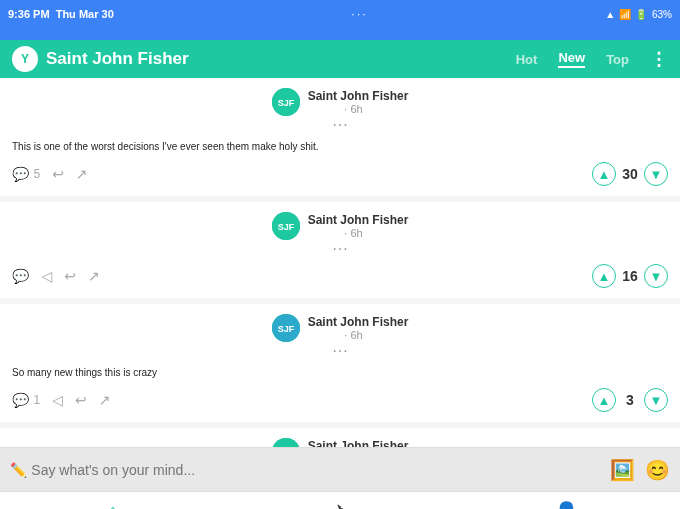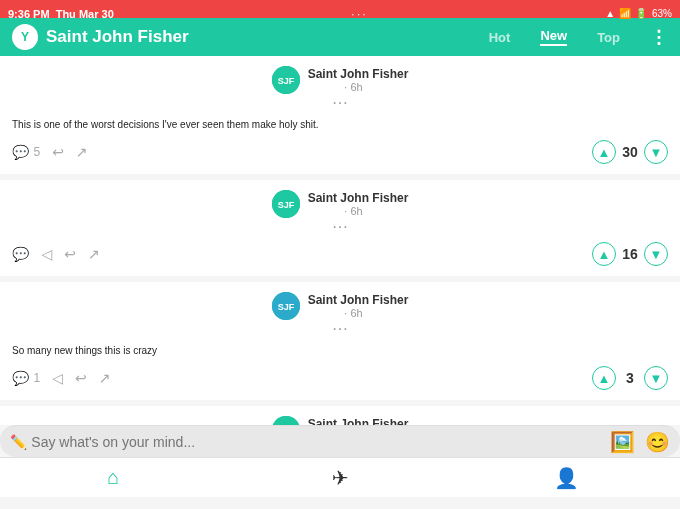--- a/index.html
+++ b/index.html
@@ -7,27 +7,27 @@
       font-family: -apple-system, BlinkMacSystemFont, 'Segoe UI', sans-serif;
       background: #f5f5f5;
       width: 680px;
       height: 509px;
       overflow: hidden;
       position: relative;
     }
 
     
     .status-bar {
-      background: #ef4444;
+      background: #3b82f6;
       color: white;
       font-size: 11px;
       display: flex;
-      align-items: flex-start;
+      align-items: flex-end;
       justify-content: space-between;
-      padding: 8px 8px;
+      padding: 20px 8px;
       height: 18px;
     }
     .status-left { font-weight: 600; }
     .status-center { letter-spacing: 2px; }
     .status-right { display: flex; align-items: center; gap: 4px; font-size: 10px; }
 
     
     .header {
       background: #1ec8a0;
       color: white;
@@ -58,21 +58,21 @@
       color: #1ec8a0;
     }
     .header-title {
       font-size: 17px;
       font-weight: 700;
       color: white;
     }
     .header-right {
       display: flex;
       align-items: center;
-      gap: 30px;
+      gap: 21px;
       font-size: 13px;
       font-weight: 600;
     }
     .header-right .active-tab {
       color: white;
       border-bottom: 2px solid white;
       padding-bottom: 1px;
     }
     .header-right .inactive-tab {
       color: rgba(255,255,255,0.7);
@@ -193,23 +193,22 @@
       text-align: center;
     }
 
     
     .compose-bar {
       background: #e8e8e8;
       display: flex;
       align-items: center;
       padding: 8px 10px;
       gap: 8px;
-      height: 32px;
+      height: 44px;
       border-top: 1px solid #ddd;
-      border-radius: 19px;
     }
     .compose-input {
       flex: 1;
       background: transparent;
       border: none;
       outline: none;
       font-size: 14px;
       color: #999;
     }
     .compose-icons {

